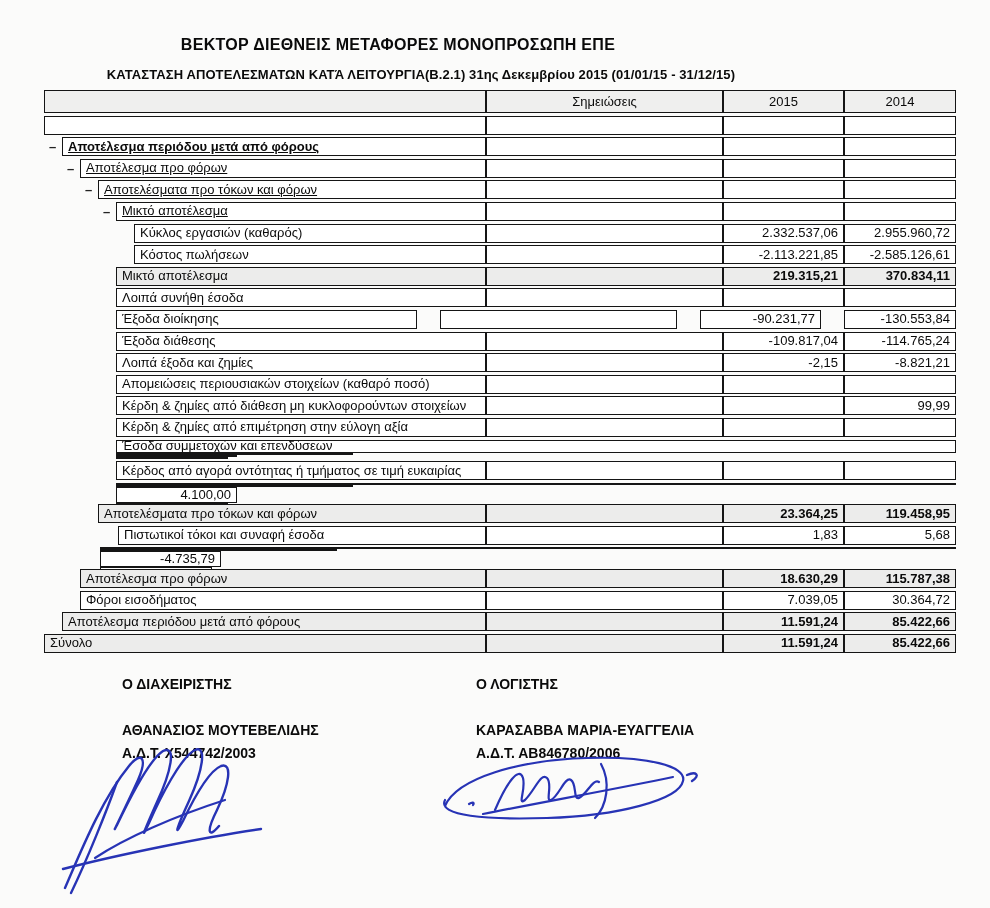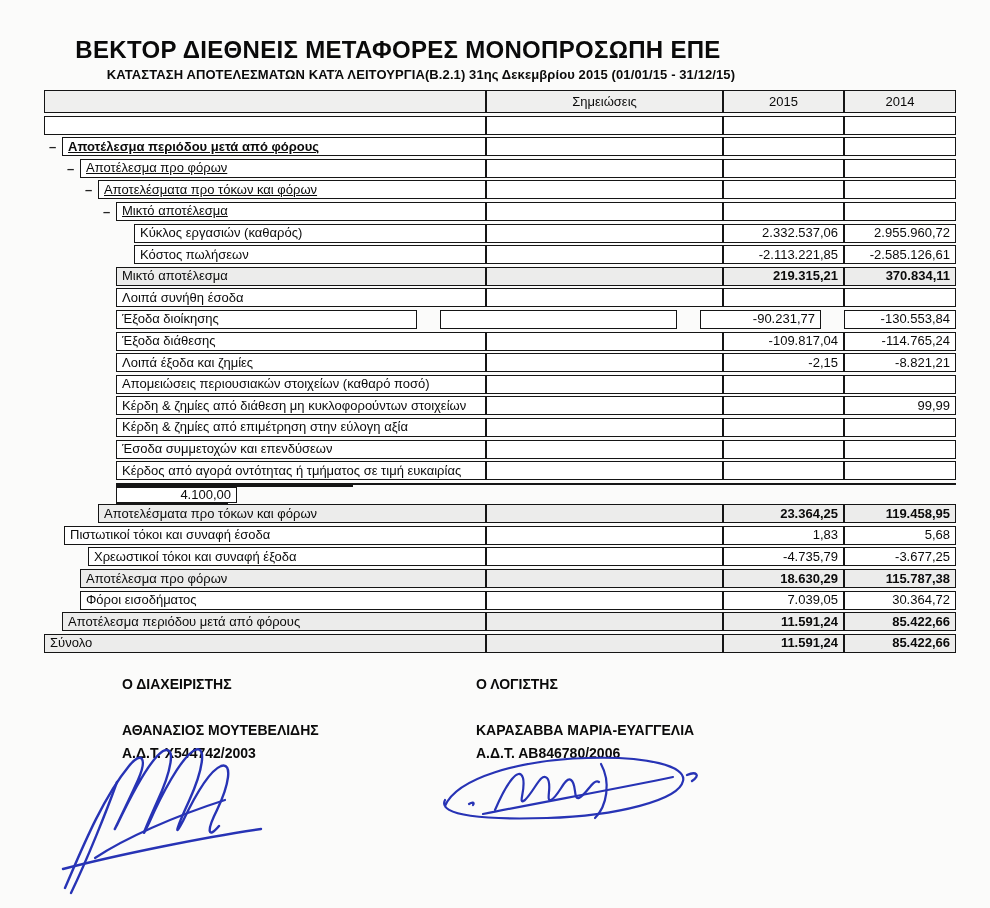--- a/index.html
+++ b/index.html
@@ -7,21 +7,21 @@
     width:990px;height:908px;
     background:#fbfbfa;
     font-family:"Liberation Sans",sans-serif;
     color:#0a0a0a;
     overflow:hidden;
   }
   .page{position:relative;width:990px;height:908px;}
 
   .doc-title{
     position:absolute;top:36px;left:0;width:796px;
-    text-align:center;font-size:24px;font-weight:bold;letter-spacing:.3px;
+    text-align:center;font-size:16px;font-weight:bold;letter-spacing:.3px;
   }
   .doc-subtitle{
     position:absolute;top:67px;left:0;width:842px;
     text-align:center;font-size:13px;font-weight:bold;letter-spacing:.1px;
   }
 
   .fin-table{position:absolute;left:44px;top:90px;width:912px;}
   .t-row{display:flex;position:relative;height:19px;margin-top:2.6px;}
   .t-row.t-header{height:23px;margin-top:0;}
   .cell{
@@ -162,21 +162,21 @@
           <div class="cell c-notes"></div>
           <div class="cell c-y1"></div>
           <div class="cell c-y2">99,99</div>
         </div>
         <div class="t-row k-leaf" style="margin-left: 72px;">
           <div class="cell c-label">Κέρδη &amp; ζημίες από επιμέτρηση στην εύλογη αξία</div>
           <div class="cell c-notes"></div>
           <div class="cell c-y1"></div>
           <div class="cell c-y2"></div>
         </div>
-        <div class="t-row k-leaf" style="margin-left: 72px;">
+        <div class="t-row k-leaf" style="margin-left: 72px; flex-direction: column;">
           <div class="cell c-label">Έσοδα συμμετοχών και επενδύσεων</div>
           <div class="cell c-notes"></div>
           <div class="cell c-y1"></div>
           <div class="cell c-y2"></div>
         </div>
         <div class="t-row k-leaf" style="margin-left: 72px;">
           <div class="cell c-label">Κέρδος από αγορά οντότητας ή τμήματος σε τιμή ευκαιρίας</div>
           <div class="cell c-notes"></div>
           <div class="cell c-y1"></div>
           <div class="cell c-y2"></div>
@@ -186,27 +186,27 @@
           <div class="cell c-notes"></div>
           <div class="cell c-y1">4.100,00</div>
           <div class="cell c-y2">2.665,14</div>
         </div>
         <div class="t-row k-subtotal" style="margin-left: 54px;">
           <div class="cell c-label">Αποτελέσματα προ τόκων και φόρων</div>
           <div class="cell c-notes"></div>
           <div class="cell c-y1">23.364,25</div>
           <div class="cell c-y2">119.458,95</div>
         </div>
-        <div class="t-row k-leaf" style=" padding-left: 20px;">
+        <div class="t-row k-leaf" style="margin-left: 54px; padding-left: 20px;">
           <div class="cell c-label">Πιστωτικοί τόκοι και συναφή έσοδα</div>
           <div class="cell c-notes"></div>
           <div class="cell c-y1">1,83</div>
           <div class="cell c-y2">5,68</div>
         </div>
-        <div class="t-row k-leaf" style="margin-left: 44px;">
+        <div class="t-row k-leaf" style="margin-left: 56px; flex-direction: column;">
           <div class="cell c-label">Χρεωστικοί τόκοι και συναφή έξοδα</div>
           <div class="cell c-notes"></div>
           <div class="cell c-y1">-4.735,79</div>
           <div class="cell c-y2">-3.677,25</div>
         </div>
         <div class="t-row k-subtotal" style="margin-left: 36px;">
           <div class="cell c-label">Αποτέλεσμα προ φόρων</div>
           <div class="cell c-notes"></div>
           <div class="cell c-y1">18.630,29</div>
           <div class="cell c-y2">115.787,38</div>

